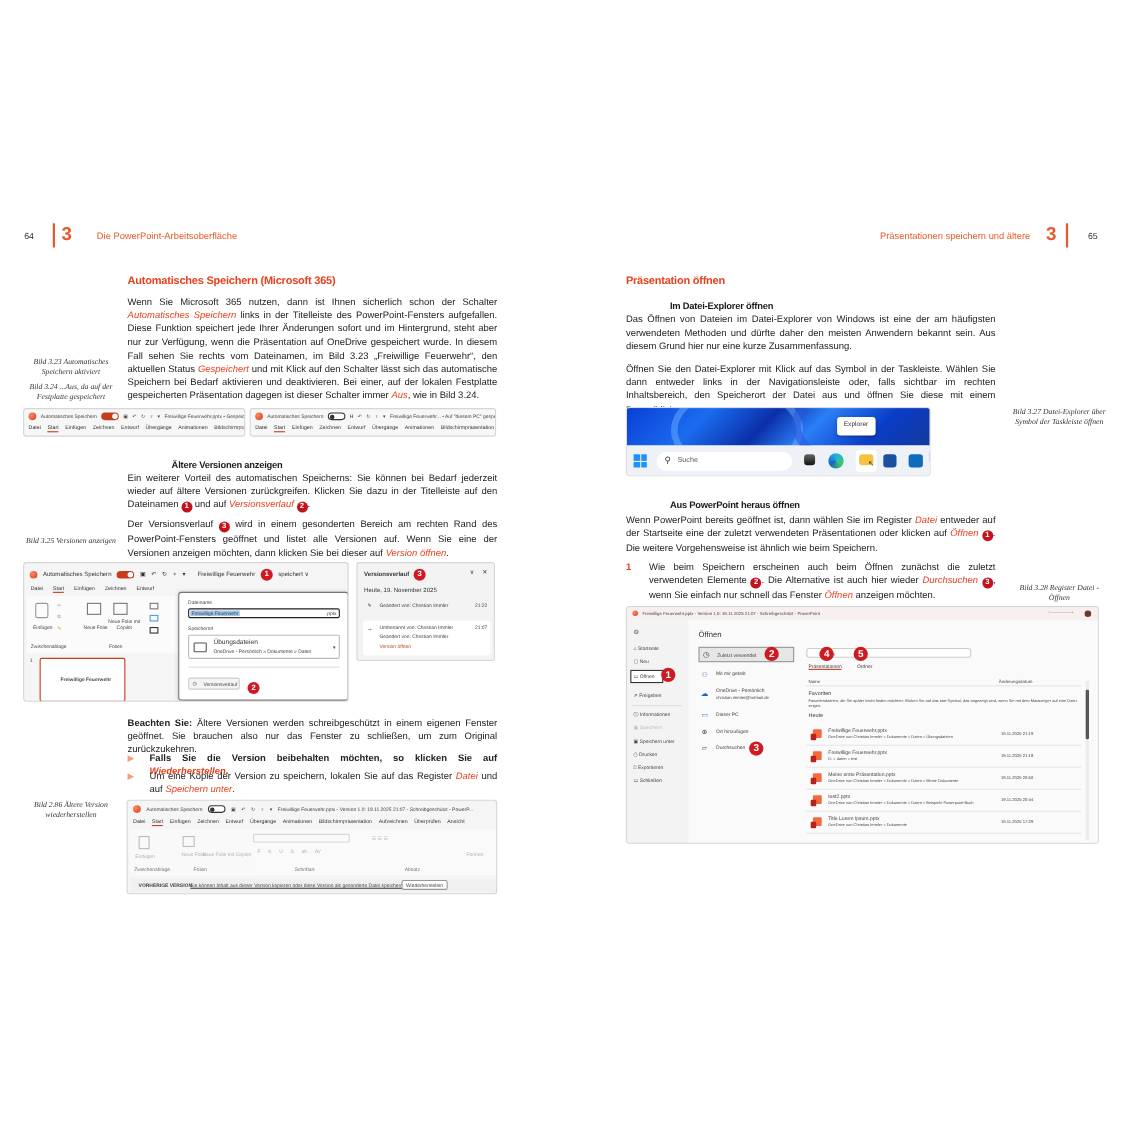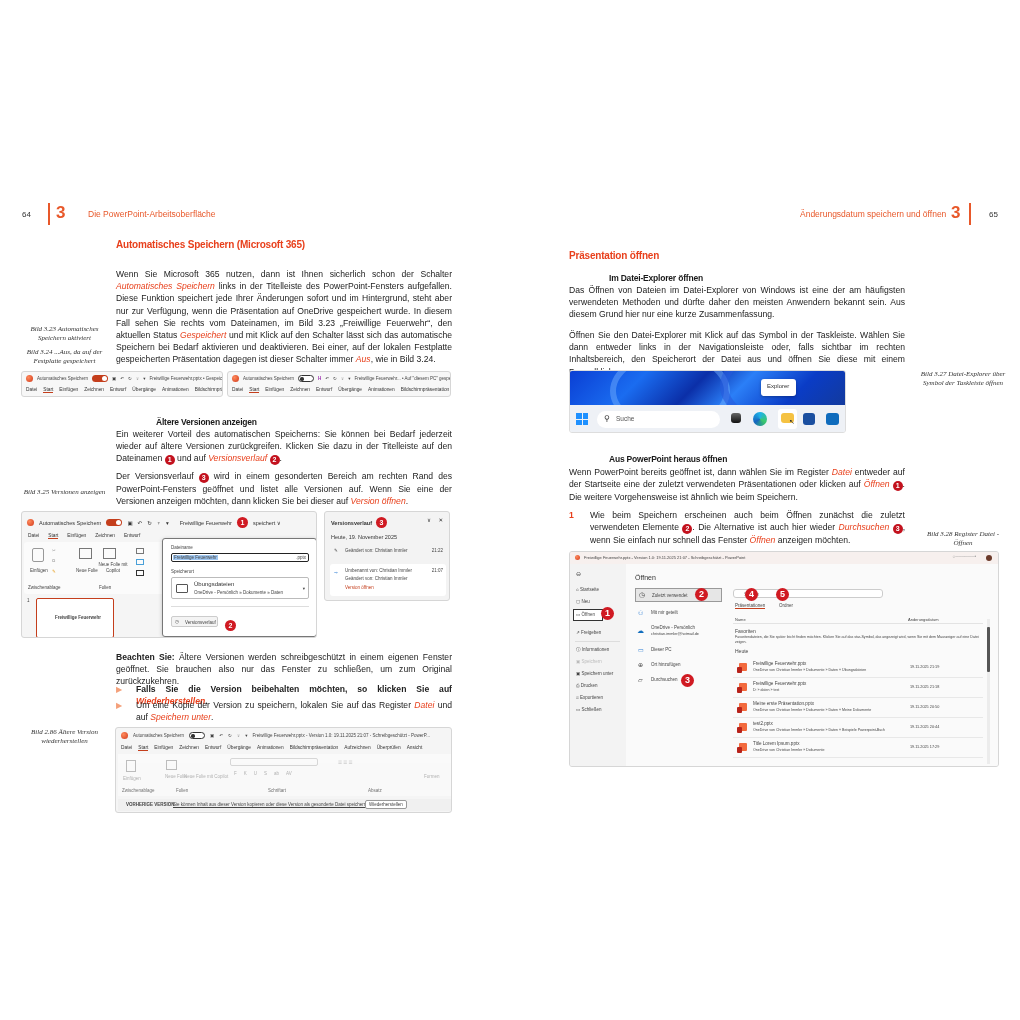--- a/index.html
+++ b/index.html
@@ -39,21 +39,21 @@
 </head>
 <body>
 
 <div>
 
   <div class="abs hdr-num" style="left:22px;top:210px;">64</div>
   <div class="abs hdr-bar" style="left:48px;top:203px;"></div>
   <div class="abs hdr-chap" style="left:56px;top:203px;">3</div>
   <div class="abs hdr-title" style="left:88px;top:209px;">Die PowerPoint-Arbeitsoberfläche</div>
 
-  <div class="abs h2" style="left:116px;top:239px;">Automatisches Speichern (Microsoft 365)</div>
+  <div class="abs h2" style="left:116px;top:250px;">Automatisches Speichern (Microsoft 365)</div>
   <div class="abs p" style="left:116px;top:268px;width:336px;">
     <span>Wenn Sie Microsoft 365 nutzen, dann ist Ihnen sicherlich schon der Schalter </span><span class="em">Automatisches Speichern</span><span> links in der Titelleiste des PowerPoint-Fensters aufgefallen. Diese Funktion speichert jede Ihrer Änderungen sofort und im Hintergrund, steht aber nur zur Verfügung, wenn die Präsentation auf OneDrive gespeichert wurde. In diesem Fall sehen Sie rechts vom Dateinamen, im Bild 3.23 „Freiwillige Feuerwehr“, den aktuellen Status </span><span class="em">Gespeichert</span><span> und mit Klick auf den Schalter lässt sich das automatische Speichern bei Bedarf aktivieren und deaktivieren. Bei einer, auf der lokalen Festplatte gespeicherten Präsentation dagegen ist dieser Schalter immer </span><span class="em">Aus</span><span>, wie in Bild 3.24.</span>
   </div>
 
   <div class="abs cap" style="left:22px;top:325px;width:85px;">Bild 3.23 Automatisches Speichern aktiviert</div>
   <div class="abs cap" style="left:22px;top:348px;width:85px;">Bild 3.24 ...Aus, da auf der Festplatte gespeichert</div>
 
   <div class="abs shot" style="left:21px;top:371px;width:202px;height:26px;">
     <div class="row" style="position:absolute;left:4px;top:3px;gap:4px;">
       <span class="ppt-logo"></span>
@@ -263,21 +263,21 @@
     </div>
     <div style="position:absolute;left:2px;top:71px;width:333px;height:12px;background:#f0f0f0;">
       <span class="tiny" style="position:absolute;left:8px;top:3px;font-weight:bold;">VORHERIGE VERSION</span>
       <span class="tiny" style="position:absolute;left:55px;top:3px;text-decoration:underline;">Sie können Inhalt aus dieser Version kopieren oder diese Version als gesonderte Datei speichern.</span>
       <span class="tiny" style="position:absolute;left:247px;top:1px;border:1px solid #999;background:#fff;padding:1px 3px;border-radius:2px;">Wiederherstellen</span>
     </div>
   </div>
 </div>
 
 <div>
-  <div class="abs hdr-title" style="left:800px;top:209px;">Änderungsdatum speichern und öffnen</div>
+  <div class="abs hdr-title" style="left:800px;top:209px;">Präsentationen speichern und ältere</div>
   <div class="abs hdr-chap" style="left:951px;top:203px;">3</div>
   <div class="abs hdr-bar" style="left:969px;top:203px;"></div>
   <div class="abs hdr-num" style="left:989px;top:210px;">65</div>
 
   <div class="abs h2" style="left:569px;top:250px;">Präsentation öffnen</div>
   <div class="abs h3" style="left:569px;top:273px;">Im Datei-Explorer öffnen</div>
   <div class="abs p" style="left:569px;top:284px;width:336px;">Das Öffnen von Dateien im Datei-Explorer von Windows ist eine der am häufigsten verwendeten Methoden und dürfte daher den meisten Anwendern bekannt sein. Aus diesem Grund hier nur eine kurze Zusammenfassung.</div>
   <div class="abs p" style="left:569px;top:329px;width:336px;">Öffnen Sie den Datei-Explorer mit Klick auf das Symbol in der Taskleiste. Wählen Sie dann entweder links in der Navigationsleiste oder, falls sichtbar im rechten Inhaltsbereich, den Speicherort der Datei aus und öffnen Sie diese mit einem Doppelklick.</div>
 
   <div class="abs" style="left:569px;top:370px;width:277px;height:63px;border-radius:3px;overflow:hidden;border:1px solid #ddd;">

